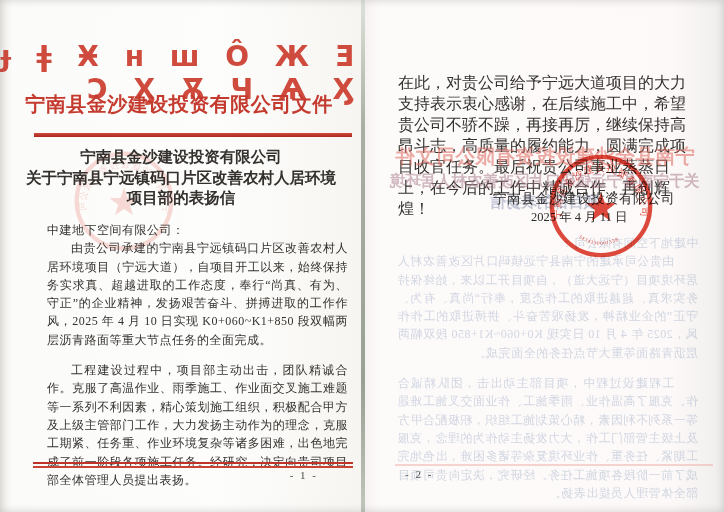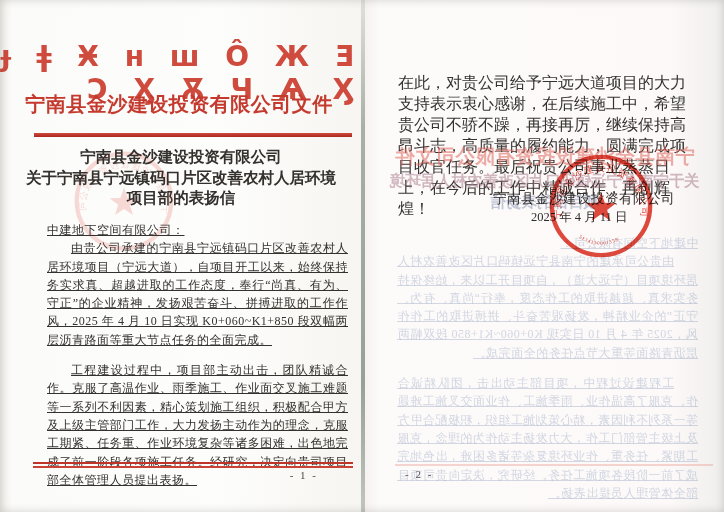--- a/index.html
+++ b/index.html
@@ -27,21 +27,21 @@
     font-size:28px; letter-spacing:8px; color:#cf4b3e; }
   .red-header { left:0; right:4px; top:91px; text-align:center;
     font-weight:bold; font-size:20px; letter-spacing:0.5px; color:#c43a2e; }
   .red-rule { left:34px; top:133px; width:318px; height:4px;
     background:linear-gradient(180deg,#d14a3d 0,#ab281e 100%); }
   .title-block { left:0; right:0; top:147px; text-align:center;
     font-weight:bold; font-size:15.5px; line-height:20.5px; color:#33302d; }
   .body-text { left:47px; top:221px; width:301px; color:#34322f; }
   .body-text p, .ghost-body p {
     margin:0; font-size:12px; line-height:18.3px; text-align:justify;
-    text-indent:2em; letter-spacing:0.5px;text-decoration:underline; }
+    text-indent:2em; letter-spacing:0.5px; }
   .body-text p.salut, .ghost-body p.salut { text-indent:0; }
   .body-text p.para2, .ghost-body p.para2 { margin-top:12px; }
   .footer-rule { left:33px; top:462px; width:320px; height:2px;
     border-top:2px solid #bf3429; border-bottom:2px solid #c94234; }
   .pagenum { position:absolute; font-size:11px; color:#4a4a48; letter-spacing:2px; }
   .pn1 { right:44px; top:469px; }
   .pn2 { left:40px;  top:468px; }
   .ghost-seal { left:72px; top:149px; width:104px; height:104px;
     opacity:0.18; transform:scaleX(-1); }
 

